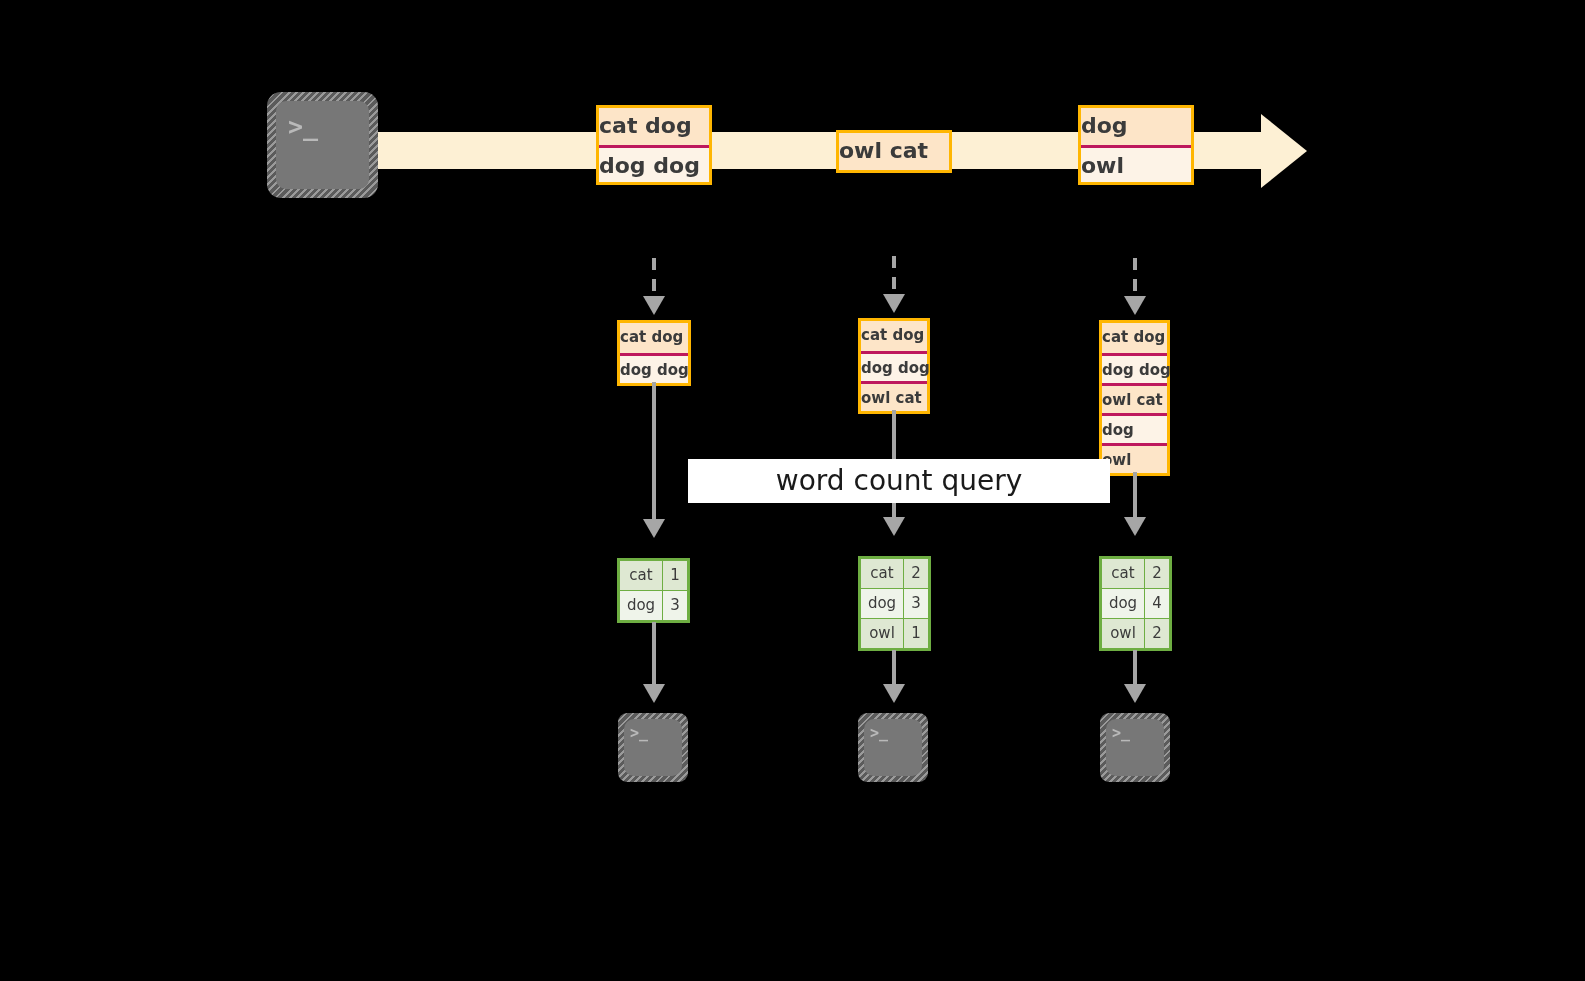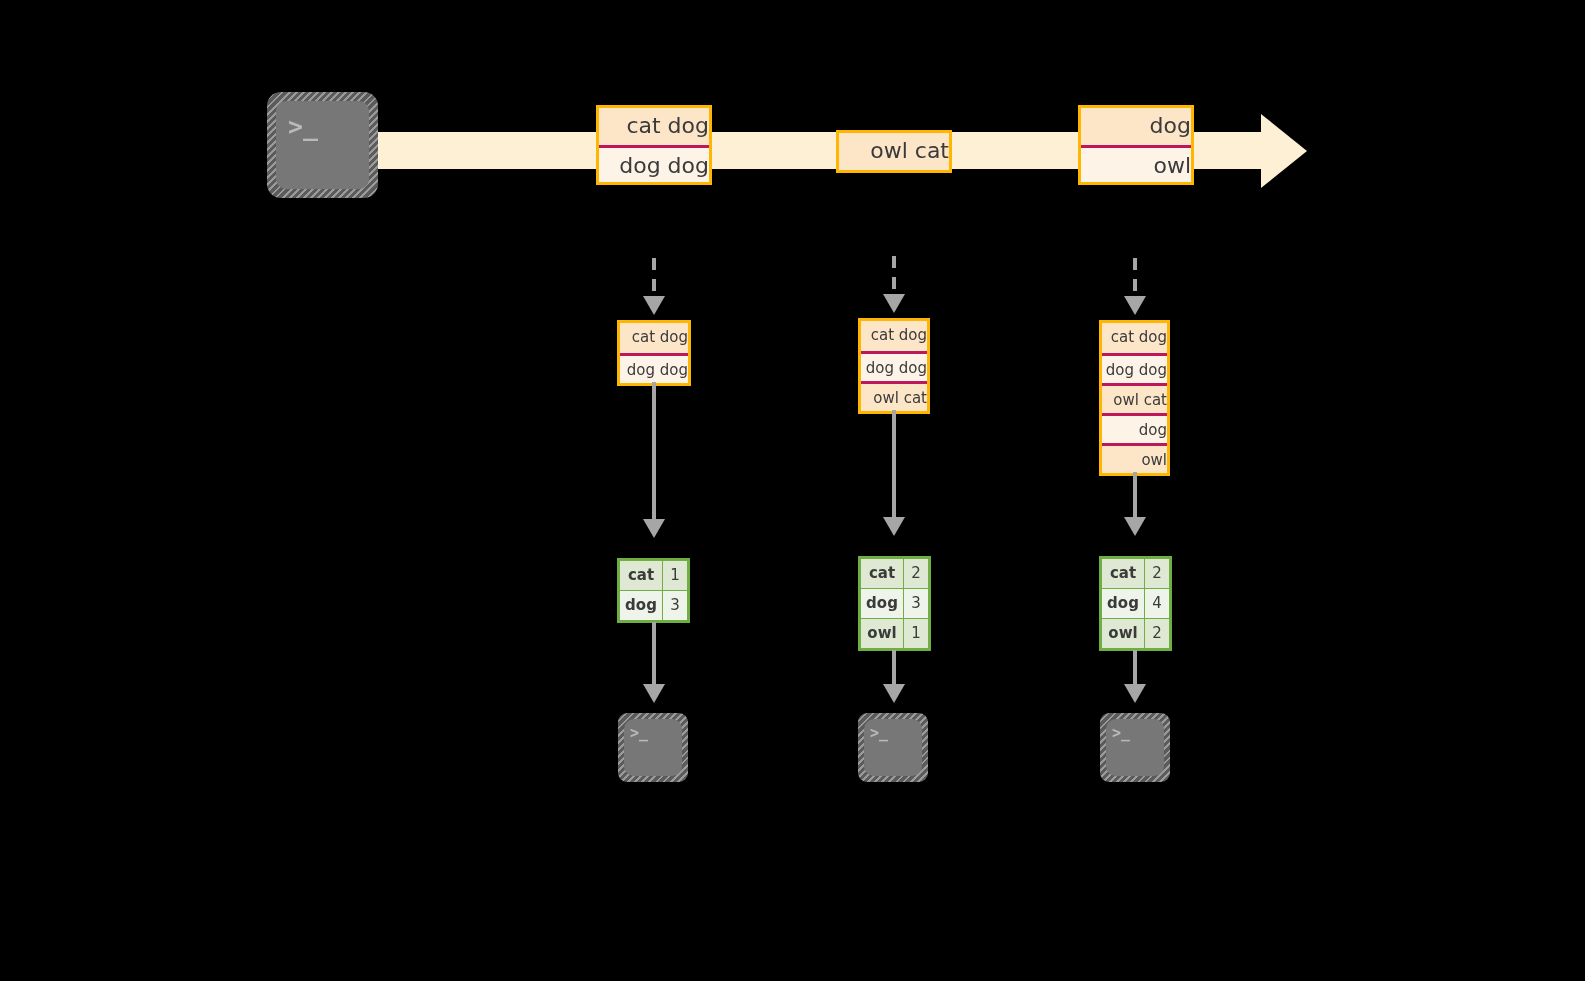--- a/index.html
+++ b/index.html
@@ -87,24 +87,24 @@
 
   
   .rec-box {
     position: absolute;
     box-sizing: border-box;
     border: 3px solid #FFB601;
     background: #FDE9D2;
   }
   .rec-cell {
     box-sizing: border-box;
-    text-align: right;
+    text-align: left;
     color: #3b3b3b;
     white-space: nowrap;
-    font-weight: 400;
+    font-weight: 700;
   }
   .rec-cell.dark  { background: #FDE5C8; }
   .rec-cell.light { background: #FDF3E7; }
   .rec-cell + .rec-cell { border-top: 3px solid #be185d; }
 
   .rec-top { font-size: 22px; }
   .rec-top .rec-cell { height: 37px; line-height: 36px; }
 
   .box-t1 { left: 596px; top: 105px; width: 116px; }
   .box-t2 { left: 836px; top: 130px; width: 116px; }
@@ -129,21 +129,21 @@
   }
   .res-table td {
     box-sizing: border-box;
     height: 30px;
     line-height: 29px;
     text-align: center;
     padding: 0;
     border: 1.5px solid #6EAE42;
     white-space: nowrap;
   }
-  .res-table td.word { width: 44px; font-weight: bold; }
+  .res-table td.word { width: 44px; }
   .res-table td.num  { width: 26px; }
   .res-table tr.dark  td { background: #DEE8D2; }
   .res-table tr.light td { background: #EFF4EA; }
 
   .tbl-1 { left: 617px; top: 558px; }
   .tbl-2 { left: 858px; top: 556px; }
   .tbl-3 { left: 1099px; top: 556px; }
 
   
   .dashed-seg {
@@ -239,20 +239,21 @@
 
   <div class="solid-seg" style="left:652px; top:382px; height:137px;"></div>
   <div class="arrow-head" style="left:643px; top:519px;"></div>
 
   <div class="solid-seg" style="left:892px; top:410px; height:107px;"></div>
   <div class="arrow-head" style="left:883px; top:517px;"></div>
 
   <div class="solid-seg" style="left:1133px; top:472px; height:45px;"></div>
   <div class="arrow-head" style="left:1124px; top:517px;"></div>
 
+  <div class="query-label">word count query</div>
 
   <table class="res-table tbl-1">
     <tbody>
         <tr class="dark">
       <td class="word">cat</td>
       <td class="num">1</td>
     </tr>
     <tr class="light">
       <td class="word">dog</td>
       <td class="num">3</td>

